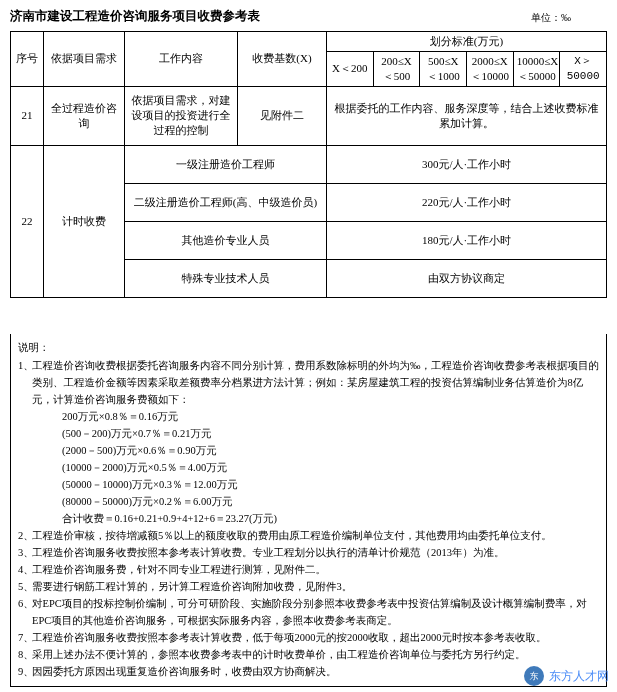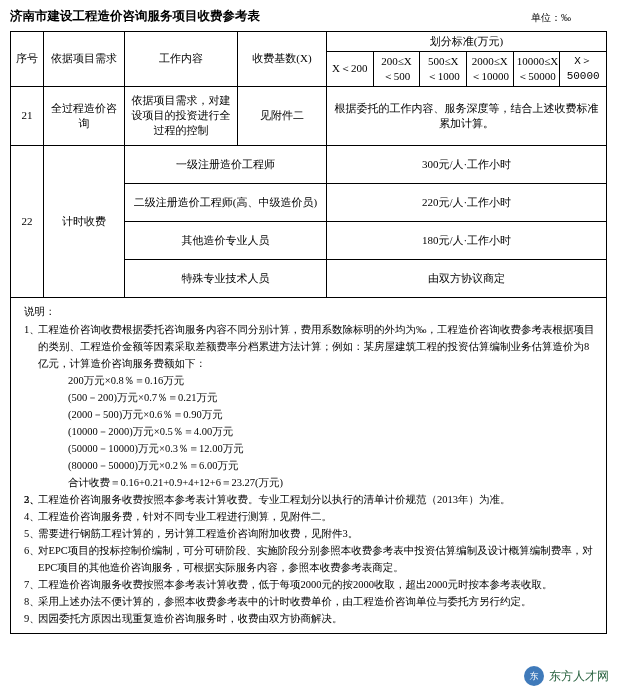--- a/index.html
+++ b/index.html
@@ -73,23 +73,24 @@
   .b4 { width: 62px; }
   .b5 { width: 66px; }
   .b6 { width: 58px; font-family: Liberation Mono, monospace; }
   .row-tall td { height: 54px; }
   .row-mid td { height: 33px; }
   .note-box {
     width: 597px;
     box-sizing: border-box;
     border: 1px solid #000;
     border-top: none;
-    padding: 4px 7px 6px 13px;
+    padding: 4px 7px 6px 7px;
     font-size: 10.5px;
     line-height: 1.62;
+    margin-top: 36px;
   }
   .note-title { margin: 1px 0 1px 0; }
   .note-item {
     text-indent: 0;
     padding-left: 14px;
     position: relative;
   }
   .note-item .num {
     position: absolute;
     left: 0;
@@ -117,21 +118,21 @@
     background: #2f6fb5;
     color: #fff;
     font-size: 9px;
     display: flex;
     align-items: center;
     justify-content: center;
     font-family: "Liberation Sans", sans-serif;
   }
   .wm-text {
     font-size: 12px;
-    color: #14532d;
+    color: #3b82f6;
     font-family: "Liberation Sans", sans-serif;
   }
 </style>
 </head>
 <body>
 
 <div class="page">
 
   <div class="titlebar">
     <div class="doc-title">济南市建设工程造价咨询服务项目收费参考表</div>
@@ -195,20 +196,21 @@
     <div class="calc-line">200万元×0.8％＝0.16万元</div>
     <div class="calc-line deep">(500－200)万元×0.7％＝0.21万元</div>
     <div class="calc-line deep">(2000－500)万元×0.6％＝0.90万元</div>
     <div class="calc-line deep">(10000－2000)万元×0.5％＝4.00万元</div>
     <div class="calc-line deep">(50000－10000)万元×0.3％＝12.00万元</div>
     <div class="calc-line deep">(80000－50000)万元×0.2％＝6.00万元</div>
     <div class="calc-line">合计收费＝0.16+0.21+0.9+4+12+6＝23.27(万元)</div>
 
     <div class="note-item">
       <span class="num">2、</span>
+      <span>工程造价审核，按待增减额5％以上的额度收取的费用由原工程造价编制单位支付，其他费用均由委托单位支付。</span>
     </div>
     <div class="note-item">
       <span class="num">3、</span>
       <span>工程造价咨询服务收费按照本参考表计算收费。专业工程划分以执行的清单计价规范（2013年）为准。</span>
     </div>
     <div class="note-item">
       <span class="num">4、</span>
       <span>工程造价咨询服务费，针对不同专业工程进行测算，见附件二。</span>
     </div>
     <div class="note-item">

